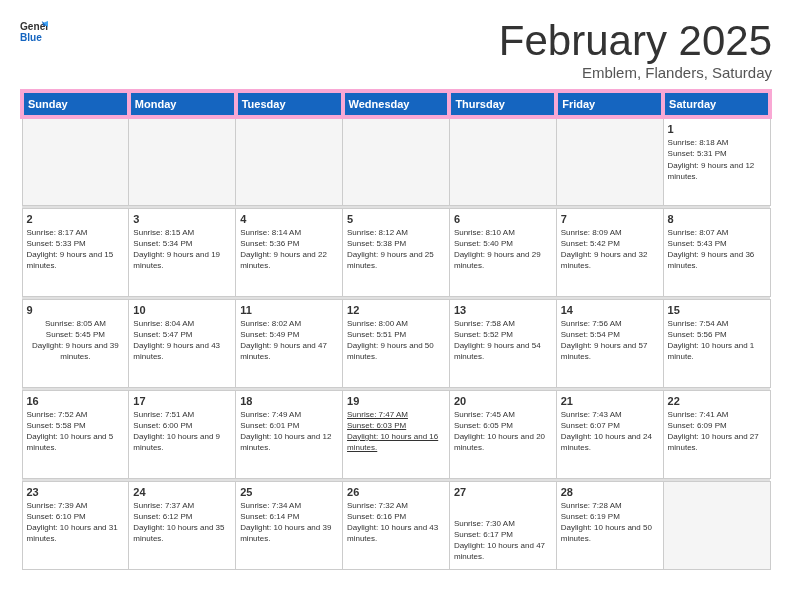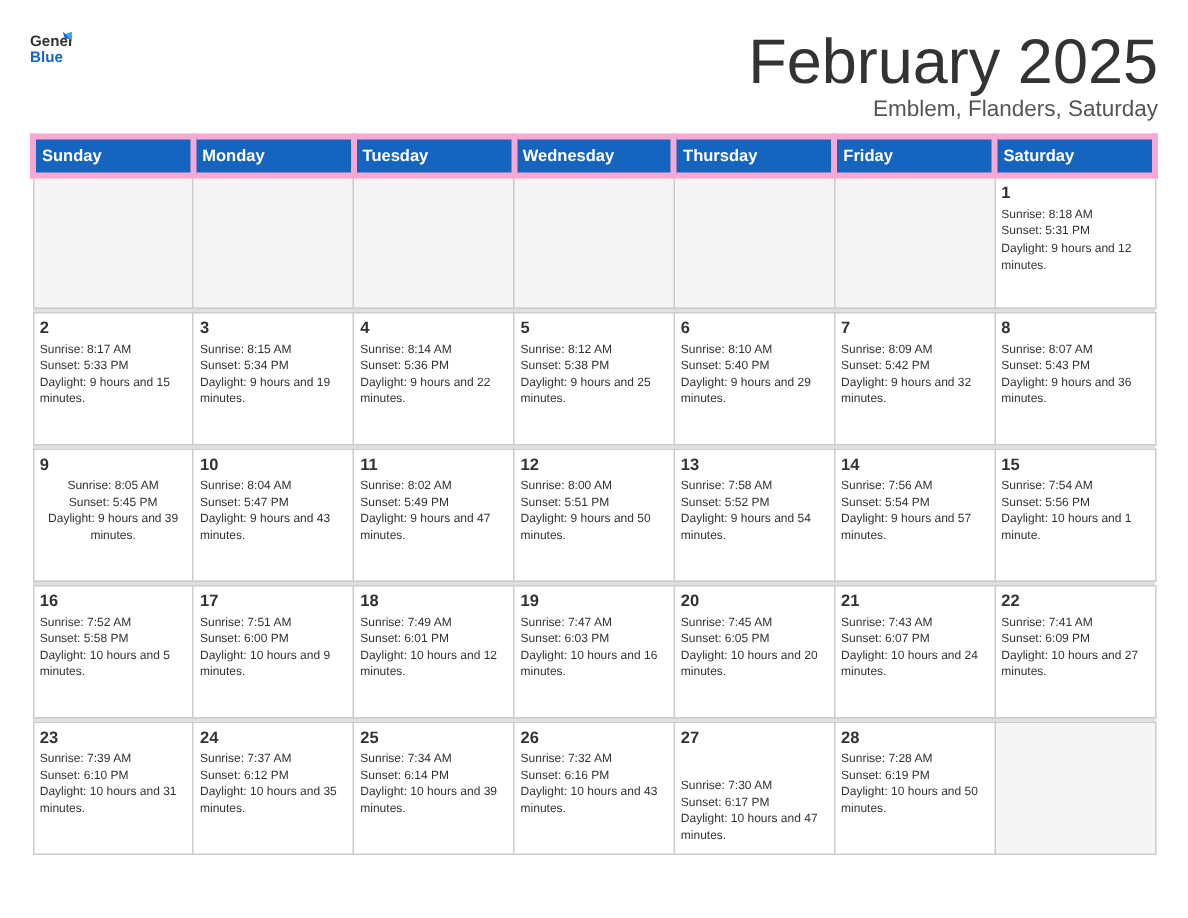--- a/index.html
+++ b/index.html
@@ -238,21 +238,21 @@
 Daylight: 10 hours and 9 minutes.</div>
           </td>
           <td>
             <span class="day-num">18</span>
             <div class="day-detail" style="white-space: pre-line;">Sunrise: 7:49 AM
 Sunset: 6:01 PM
 Daylight: 10 hours and 12 minutes.</div>
           </td>
           <td>
             <span class="day-num">19</span>
-            <div class="day-detail" style="white-space: pre-line;">Sunrise: 7:47 AM
+            <div class="day-detail" style="white-space: pre-line; text-decoration: underline;">Sunrise: 7:47 AM
 Sunset: 6:03 PM
 Daylight: 10 hours and 16 minutes.</div>
           </td>
           <td>
             <span class="day-num">20</span>
             <div class="day-detail" style="white-space: pre-line;">Sunrise: 7:45 AM
 Sunset: 6:05 PM
 Daylight: 10 hours and 20 minutes.</div>
           </td>
           <td>

